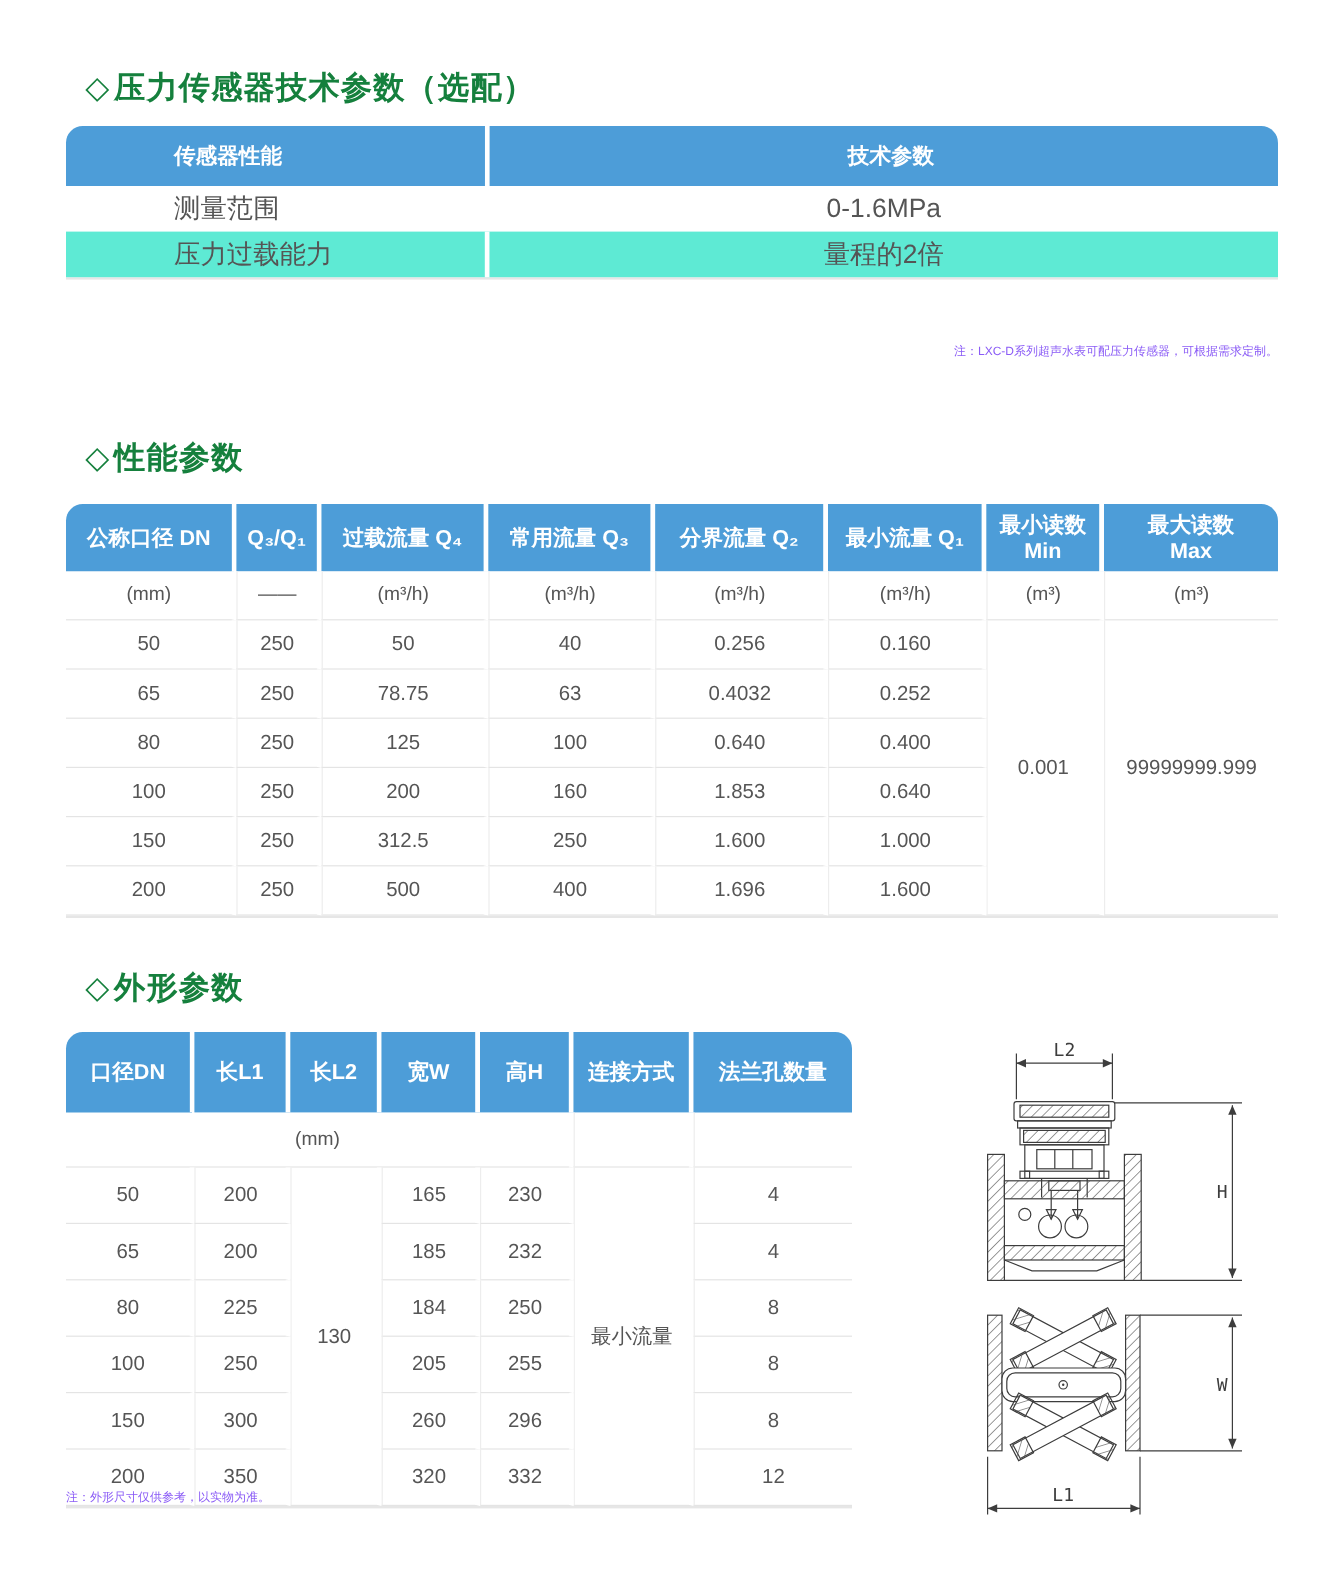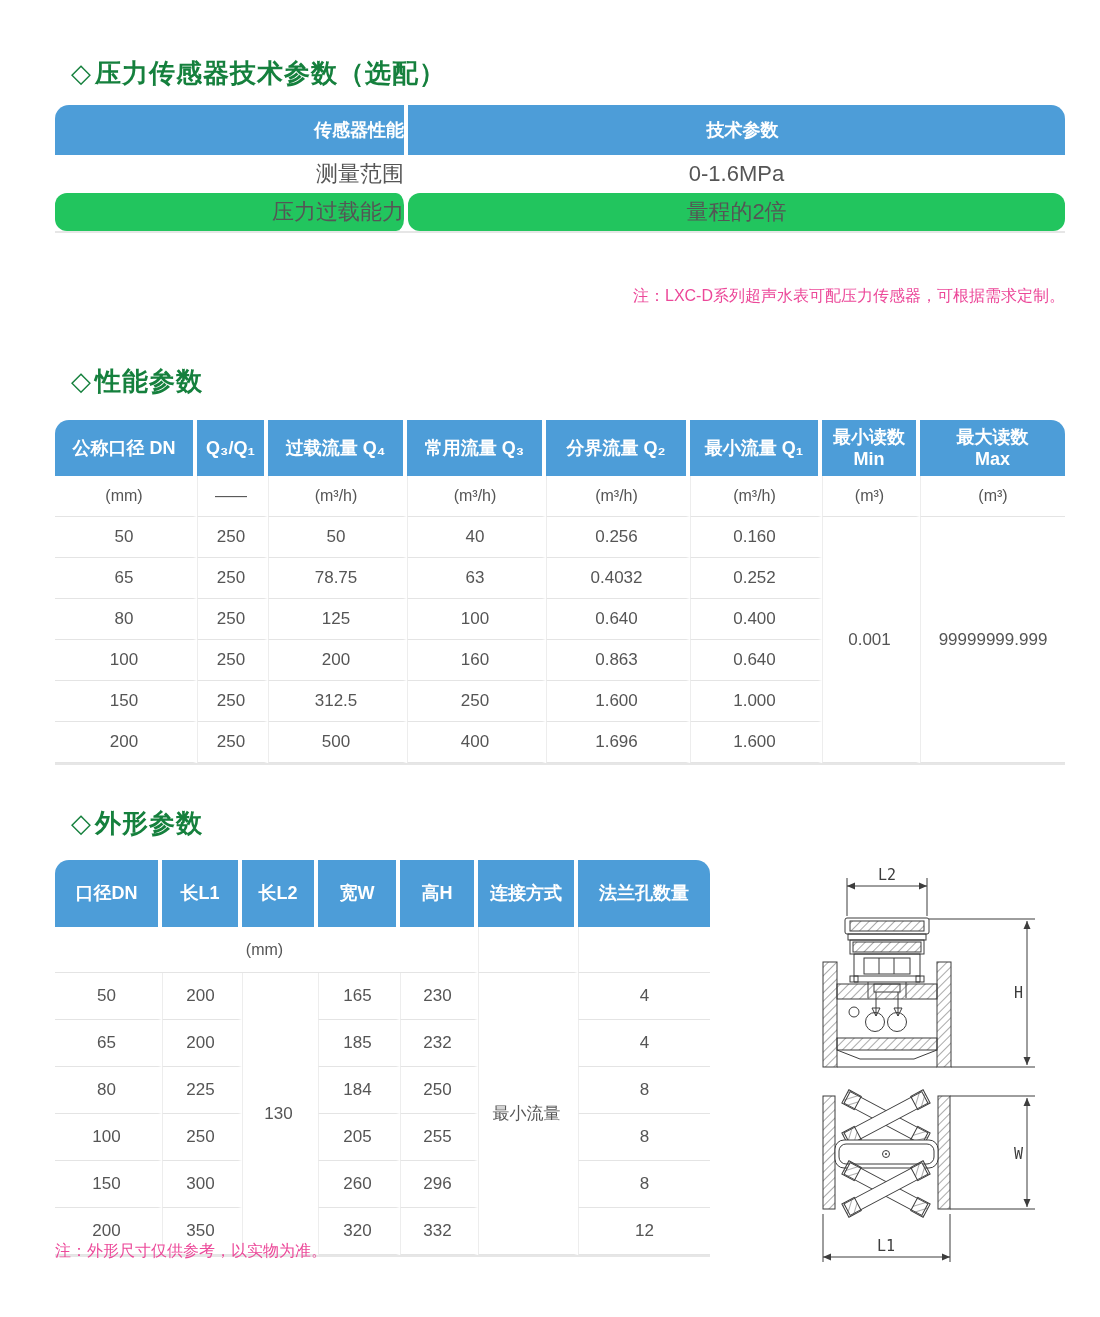--- a/index.html
+++ b/index.html
@@ -17,35 +17,35 @@
   table{border-collapse:separate;border-spacing:0;width:100%;table-layout:fixed;}
   th{background:#4D9DD8;color:#fff;font-weight:600;font-size:18px;line-height:1.25;
      white-space:pre-line;padding:0;}
   td{padding:0;color:#555;text-align:center;vertical-align:middle;}
   .gapR{border-right:4px solid #fff;}
   .radL{border-radius:14px 0 0 0;}
   .radR{border-radius:0 14px 0 0;}
 
   
   .t1 th{height:50px;padding-left:12px;}
-  .t1 th.name,.t1 td.name{text-align:right;}
+  .t1 th.name,.t1 td.name{text-align:left;padding-left:90px;}
   .t1 td{height:38px;font-size:22px;}
-  .t1 tr.alt td{background:#22c55e;border-radius:12px;}
+  .t1 tr.alt td{background:#5eead4;}
 
   
   .grid td{border-bottom:1px solid #E4E4E4;font-size:17px;}
   .grid td.vl{border-left:1px solid #EDEDED;}
   .t2 th{height:56px;}
   .t2 td.unit{height:40px;font-size:16px;}
   .t2 td.data{height:40px;}
   .t3 th{height:67px;margin-top:12px;}
   .t3 td.unit{height:45px;font-size:16px;}
   .t3 td.data{height:46px;}
 
-  .note{position:absolute;font-size:16px;color:#ec4899;}
+  .note{position:absolute;font-size:10px;color:#8b5cf6;}
 
   .drawing{position:absolute;margin-top:21px;}
   .drawing svg{display:block;}
   .dim-label{font-family:"DejaVu Sans Mono",monospace;font-size:15px;fill:#3d3d3d;}
 </style>
 </head>
 <body>
 
 <div class="page">
 
@@ -137,21 +137,21 @@
         <td class="data vl gapR">125</td>
         <td class="data vl gapR">100</td>
         <td class="data vl gapR">0.640</td>
         <td class="data vl gapR">0.400</td>
       </tr>
       <tr>
         <td class="data gapR">100</td>
         <td class="data vl gapR">250</td>
         <td class="data vl gapR">200</td>
         <td class="data vl gapR">160</td>
-        <td class="data vl gapR">0.863</td>
+        <td class="data vl gapR">1.853</td>
         <td class="data vl gapR">0.640</td>
       </tr>
       <tr>
         <td class="data gapR">150</td>
         <td class="data vl gapR">250</td>
         <td class="data vl gapR">312.5</td>
         <td class="data vl gapR">250</td>
         <td class="data vl gapR">1.600</td>
         <td class="data vl gapR">1.000</td>
       </tr>

